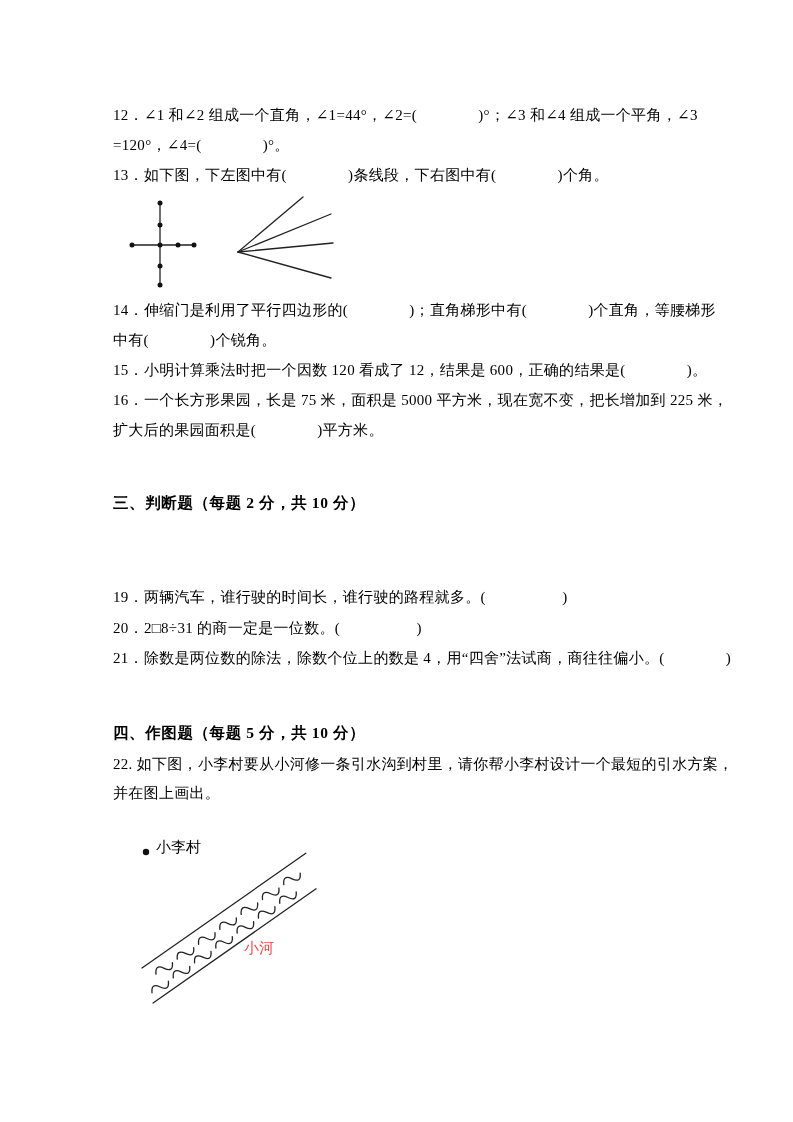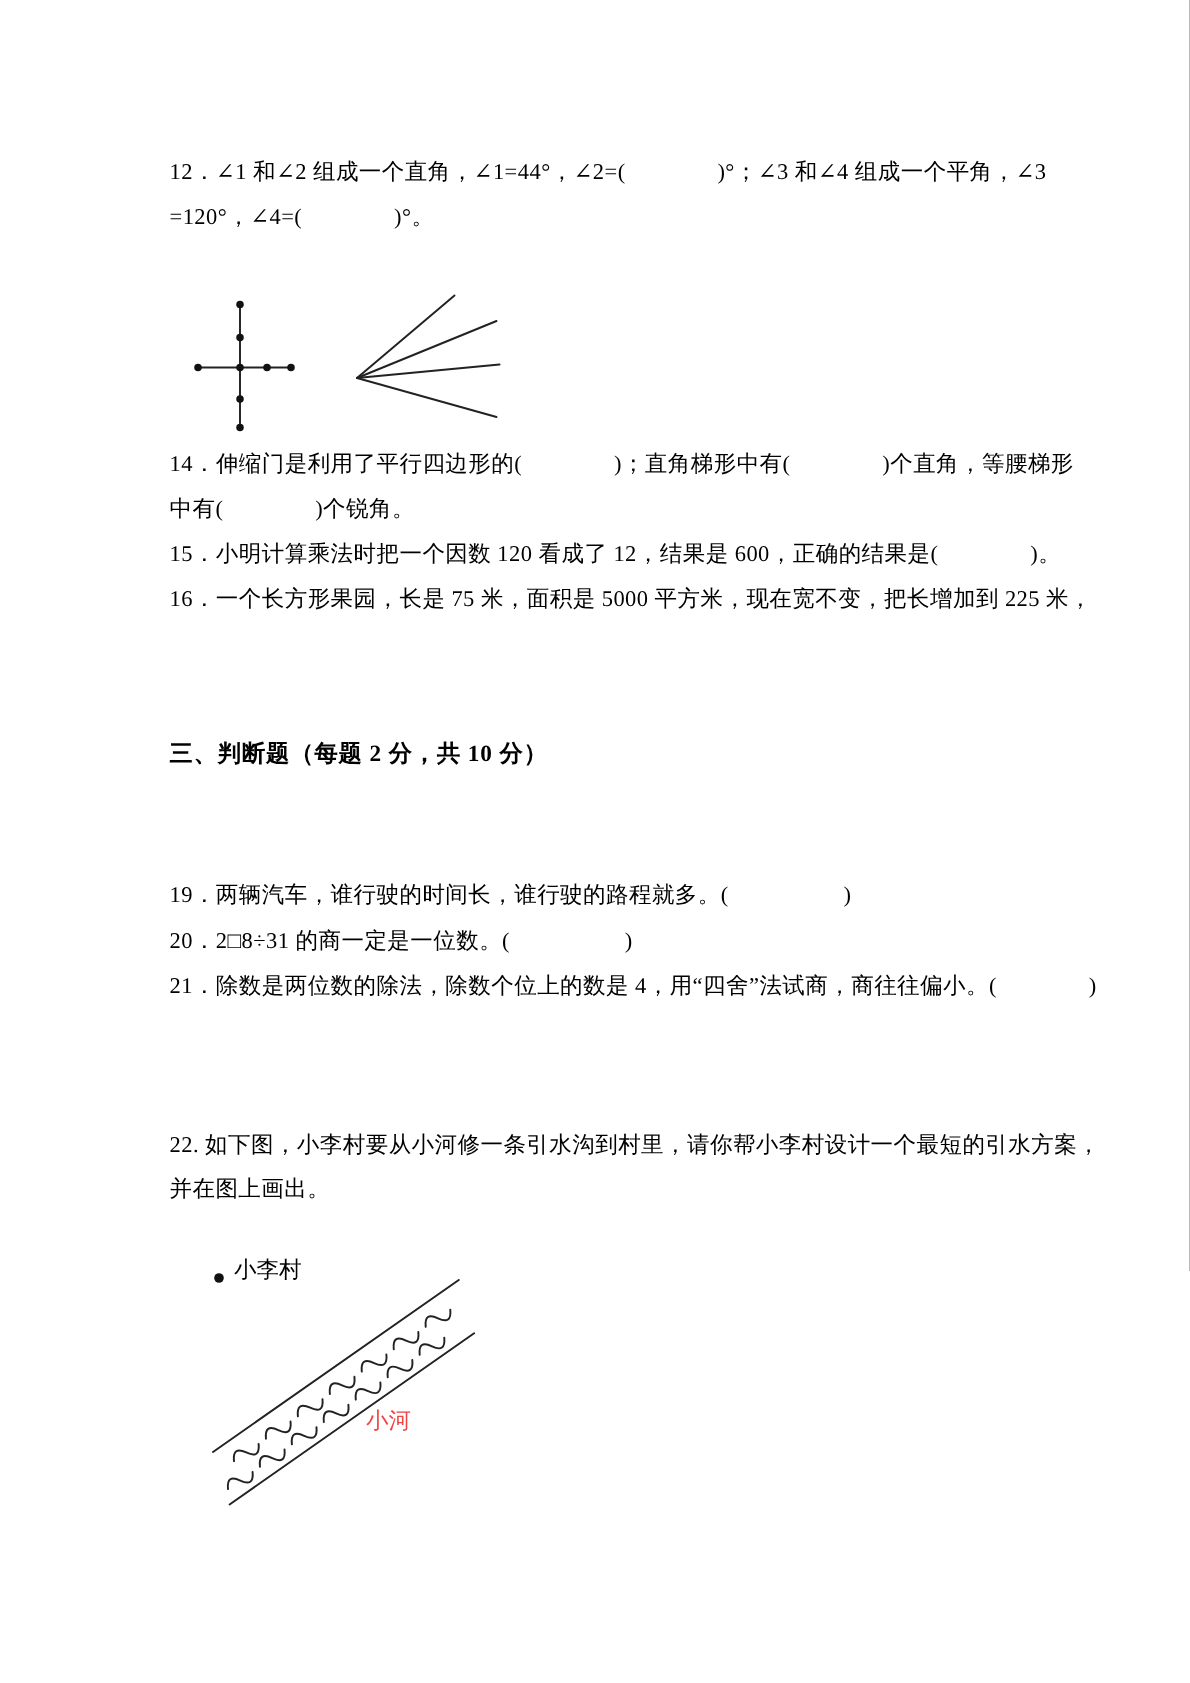--- a/index.html
+++ b/index.html
@@ -39,30 +39,33 @@
     pointer-events:none;
   }
 </style>
 </head>
 <body>
 
 <div id="page">
 
   <div class="line" style="top:106px">12．∠1 和∠2 组成一个直角，∠1=44°，∠2=(　　　　)°；∠3 和∠4 组成一个平角，∠3</div>
   <div class="line" style="top:136px">=120°，∠4=(　　　　)°。</div>
+  <div class="line" style="top:166px">13．如下图，下左图中有(　　　　)条线段，下右图中有(　　　　)个角。</div>
   <div class="line" style="top:301px">14．伸缩门是利用了平行四边形的(　　　　)；直角梯形中有(　　　　)个直角，等腰梯形</div>
   <div class="line" style="top:331px">中有(　　　　)个锐角。</div>
   <div class="line" style="top:361px">15．小明计算乘法时把一个因数 120 看成了 12，结果是 600，正确的结果是(　　　　)。</div>
   <div class="line" style="top:391px">16．一个长方形果园，长是 75 米，面积是 5000 平方米，现在宽不变，把长增加到 225 米，</div>
+  <div class="line" style="top:421px">扩大后的果园面积是(　　　　)平方米。</div>
 
   <div class="line heading" style="top:493px">三、判断题（每题 2 分，共 10 分）</div>
   <div class="line" style="top:588px">19．两辆汽车，谁行驶的时间长，谁行驶的路程就多。(　　　　　)</div>
   <div class="line" style="top:619px">20．2□8÷31 的商一定是一位数。(　　　　　)</div>
   <div class="line" style="top:649px">21．除数是两位数的除法，除数个位上的数是 4，用“四舍”法试商，商往往偏小。(　　　　)</div>
 
+  <div class="line heading" style="top:723px">四、作图题（每题 5 分，共 10 分）</div>
   <div class="line" style="top:755px">22. 如下图，小李村要从小河修一条引水沟到村里，请你帮小李村设计一个最短的引水方案，</div>
   <div class="line" style="top:784px">并在图上画出。</div>
 
   <div class="fig-label" style="left:156px;top:839px">小李村</div>
   <div class="fig-label" id="river-label" style="left:244px;top:940px">小河</div>
 
   <svg id="figures" width="793" height="1122" viewBox="0 0 793 1122">
 
     <g stroke="#222222" stroke-width="1.3" stroke-linecap="round">
       <line x1="160" y1="202" x2="160" y2="286"></line>

